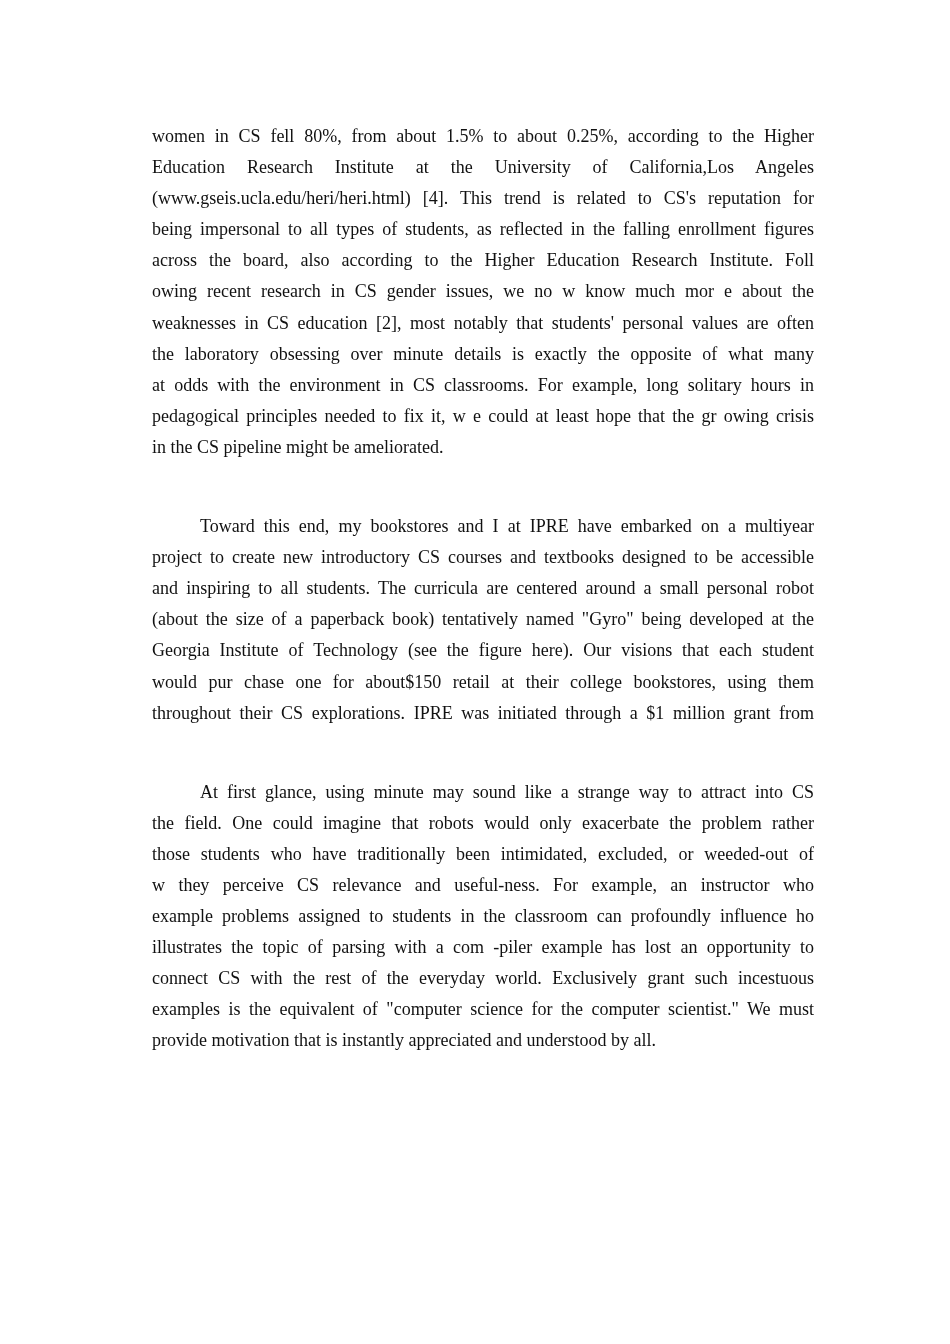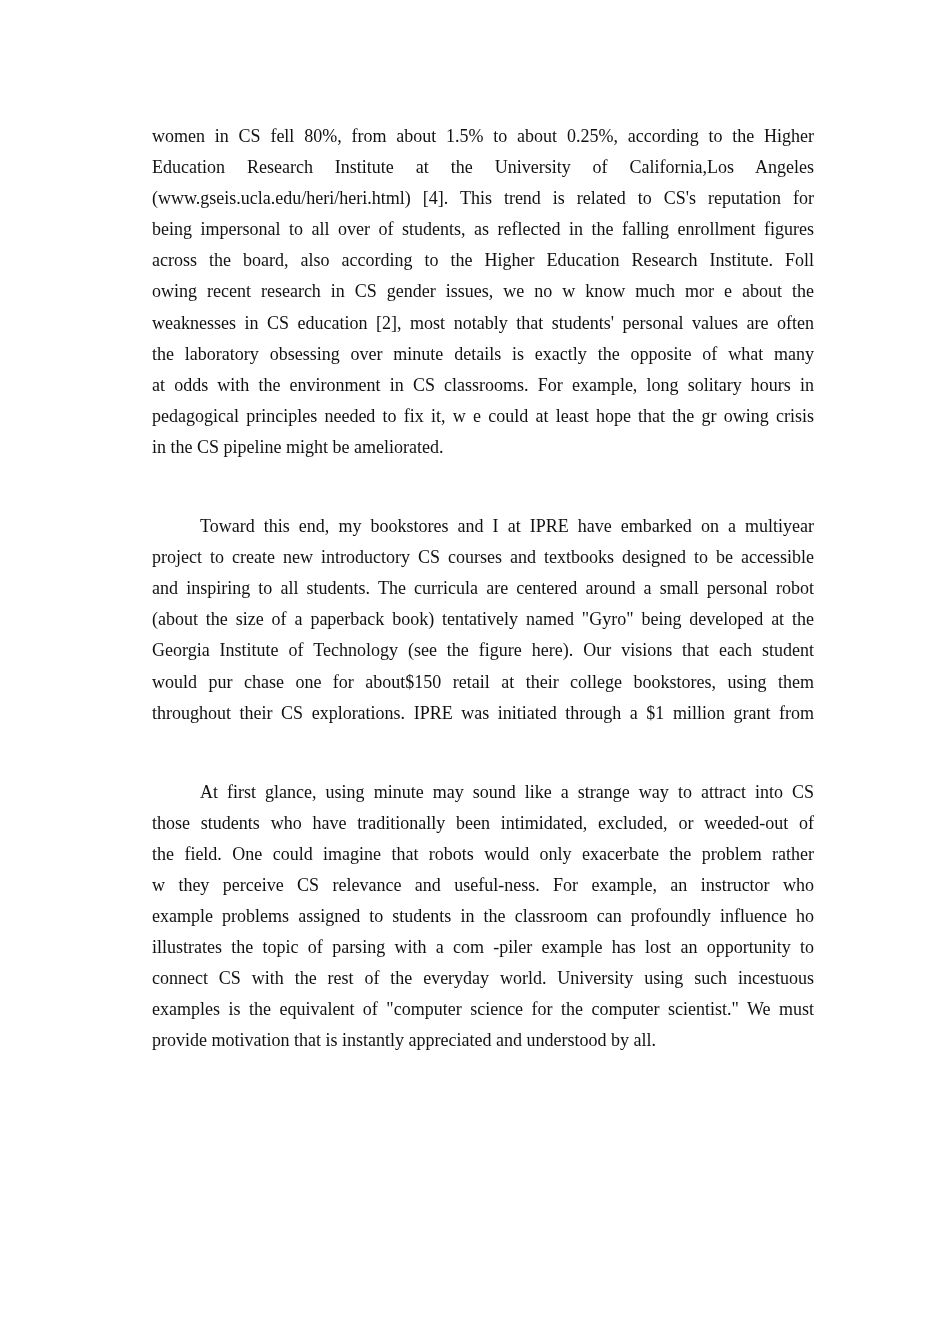--- a/index.html
+++ b/index.html
@@ -19,21 +19,21 @@
     .gap { height: 48px; }
   </style>
 </head>
 <body>
 
 <div class="page">
   <div class="para">
     <span class="line">women in CS fell 80%, from about 1.5% to about 0.25%, according to the Higher</span>
     <span class="line">Education Research Institute at the University of California,Los Angeles</span>
     <span class="line">(www.gseis.ucla.edu/heri/heri.html) [4]. This trend is related to CS's reputation for</span>
-    <span class="line">being impersonal to all over of students, as reflected in the falling enrollment figures</span>
+    <span class="line">being impersonal to all types of students, as reflected in the falling enrollment figures</span>
     <span class="line">across the board, also according to the Higher Education Research Institute. Foll</span>
     <span class="line">owing recent research in CS gender issues, we no w know much mor e about the</span>
     <span class="line">weaknesses in CS education [2], most notably that students' personal values are often</span>
     <span class="line">the laboratory obsessing over minute details is exactly the opposite of what many</span>
     <span class="line">at odds with the environment in CS classrooms. For example, long solitary hours in</span>
     <span class="line">pedagogical principles needed to fix it, w e could at least hope that the gr owing crisis</span>
     <span class="line last">in the CS pipeline might be ameliorated.</span>
   </div>
   <div class="gap"></div>
   <div class="para">
@@ -41,22 +41,22 @@
     <span class="line">project to create new introductory CS courses and textbooks designed to be accessible</span>
     <span class="line">and inspiring to all students. The curricula are centered around a small personal robot</span>
     <span class="line">(about the size of a paperback book) tentatively named "Gyro" being developed at the</span>
     <span class="line">Georgia Institute of Technology (see the figure here). Our visions that each student</span>
     <span class="line">would pur chase one for about$150 retail at their college bookstores, using them</span>
     <span class="line">throughout their CS explorations. IPRE was initiated through a $1 million grant from</span>
   </div>
   <div class="gap"></div>
   <div class="para">
     <span class="line indent">At first glance, using minute may sound like a strange way to attract into CS</span>
+    <span class="line">the field. One could imagine that robots would only exacerbate the problem rather</span>
     <span class="line">those students who have traditionally been intimidated, excluded, or weeded-out of</span>
-    <span class="line">the field. One could imagine that robots would only exacerbate the problem rather</span>
     <span class="line">w they perceive CS relevance and useful-ness. For example, an instructor who</span>
     <span class="line">example problems assigned to students in the classroom can profoundly influence ho</span>
     <span class="line">illustrates the topic of parsing with a com -piler example has lost an opportunity to</span>
-    <span class="line">connect CS with the rest of the everyday world. University using such incestuous</span>
+    <span class="line">connect CS with the rest of the everyday world. Exclusively grant such incestuous</span>
     <span class="line">examples is the equivalent of "computer science for the computer scientist." We must</span>
     <span class="line last">provide motivation that is instantly appreciated and understood by all.</span>
   </div>
 </div>
 
 </body></html>

